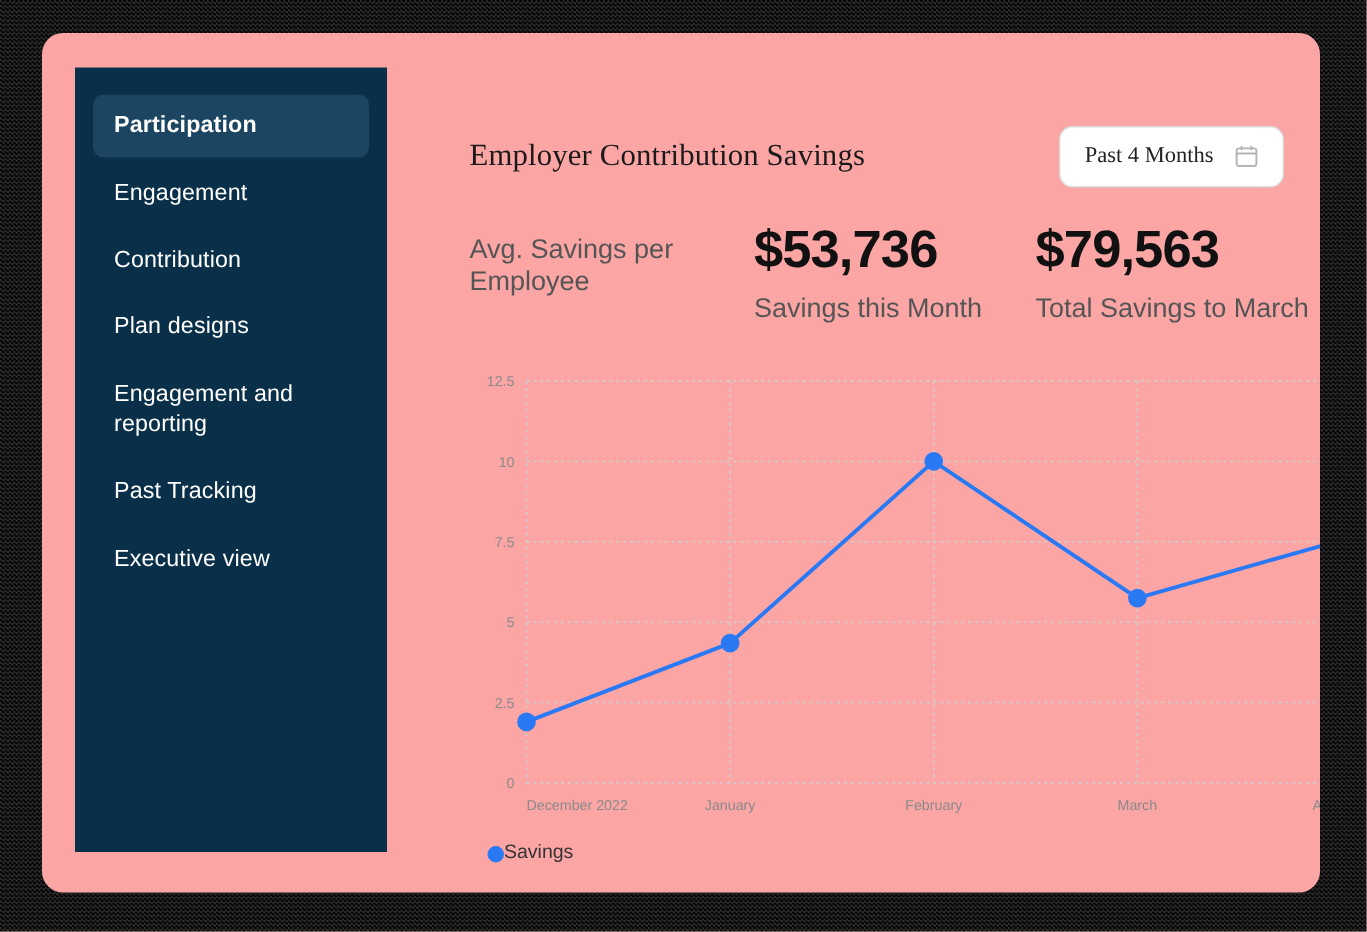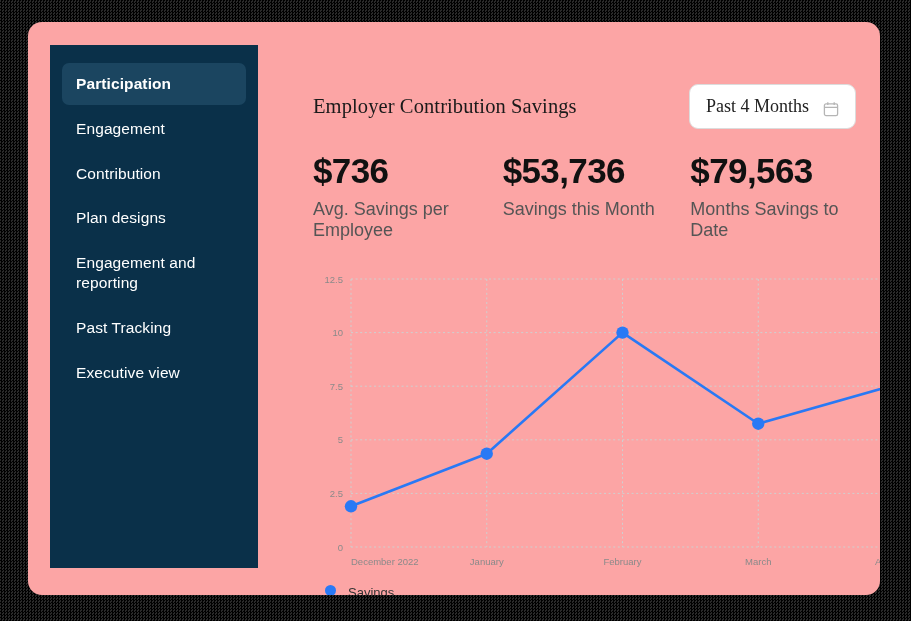--- a/index.html
+++ b/index.html
@@ -46,43 +46,43 @@
   .nav-item.active { background: #1b4560; font-weight: 700; }
   
   #main { position: absolute; left: 258px; top: 23px; right: 0; bottom: 0; }
   #header-row {
     display: flex; align-items: center; justify-content: space-between;
     padding: 39px 24px 0 27px;
     font-family: Liberation Serif, serif;
   }
   #page-title { font-size: 20.5px; color: #1a1a1a; letter-spacing: .1px; }
   #date-picker {
-    display: flex; align-items: flex-end; gap: 14px;
+    display: flex; align-items: flex-start; gap: 14px;
     border: 1px solid #dcdcdc; border-radius: 9px;
     padding: 11px 16px; background: #fff; cursor: pointer;
-    font-size: 18px; color: #222;
+    font-size: 15px; color: #222;
   }
   #cal-icon { width: 16px; height: 16px; display:block; }
   
   #stats { display: flex; padding: 22px 0 0 27px; }
   .stat { width: 198px; }
   .stat:nth-child(2) { width: 196px; }
   .stat-value {
     font-size: 35px; font-weight: 700; color: #111;
     letter-spacing: -.6px; line-height: 1.12;
   }
   .stat-label { font-size: 18px; color: #555; margin-top: 9px; }
   
   #chart-wrap { position: relative; margin: 28px 0 0 27px; width: 585px; height: 300px; }
   #chart-svg { display: block; }
   .ytick, .xtick { font-size: 9.5px; fill: #8a8a8a; font-family: "Liberation Sans", sans-serif; }
   .gridline { stroke: #cfcfcf; stroke-width: 1; stroke-dasharray: 2 2.6; }
   .series-line { fill: none; stroke: #2979f5; stroke-width: 2.6; stroke-linejoin: round; stroke-linecap: round; }
   .series-dot { fill: #2979f5; }
-  #legend { display: flex; align-items: flex-start; gap: 12px; margin: 16px 0 0 39px; }
+  #legend { display: flex; align-items: flex-end; margin: 16px 0 0 39px; }
   #legend-dot { width: 11px; height: 11px; border-radius: 50%; background: #2979f5; }
   #legend-label { font-size: 13px; color: #333; }
 </style>
 </head>
 <body>
 
 <div id="noise-frame"></div>
 
 <div id="card">
 
@@ -109,30 +109,29 @@
             <line x1="1.4" y1="6.3" x2="14.6" y2="6.3"></line>
             <line x1="4.8" y1="1.3" x2="4.8" y2="4.1"></line>
             <line x1="11.2" y1="1.3" x2="11.2" y2="4.1"></line>
           </svg>
         </span>
       </div>
     </div>
 
     <div id="stats">
         <div class="stat">
-          <div class="stat-value">$736</div>
           <div class="stat-label">Avg. Savings per Employee</div>
         </div>
         <div class="stat">
           <div class="stat-value">$53,736</div>
           <div class="stat-label">Savings this Month</div>
         </div>
         <div class="stat">
           <div class="stat-value">$79,563</div>
-          <div class="stat-label">Months Savings to Date</div>
+          <div class="stat-label">Total Savings to March</div>
         </div>
       </div>
 
     <div id="chart-wrap">
       <svg id="chart-svg" width="585" height="300" viewBox="0 0 585 300">
         <g id="gridlines">
             <line x1="38" x2="581" y1="278" y2="278" class="gridline"></line>
             <line x1="38" x2="581" y1="224.4" y2="224.4" class="gridline"></line>
             <line x1="38" x2="581" y1="170.8" y2="170.8" class="gridline"></line>
             <line x1="38" x2="581" y1="117.20000000000002" y2="117.20000000000002" class="gridline"></line>

